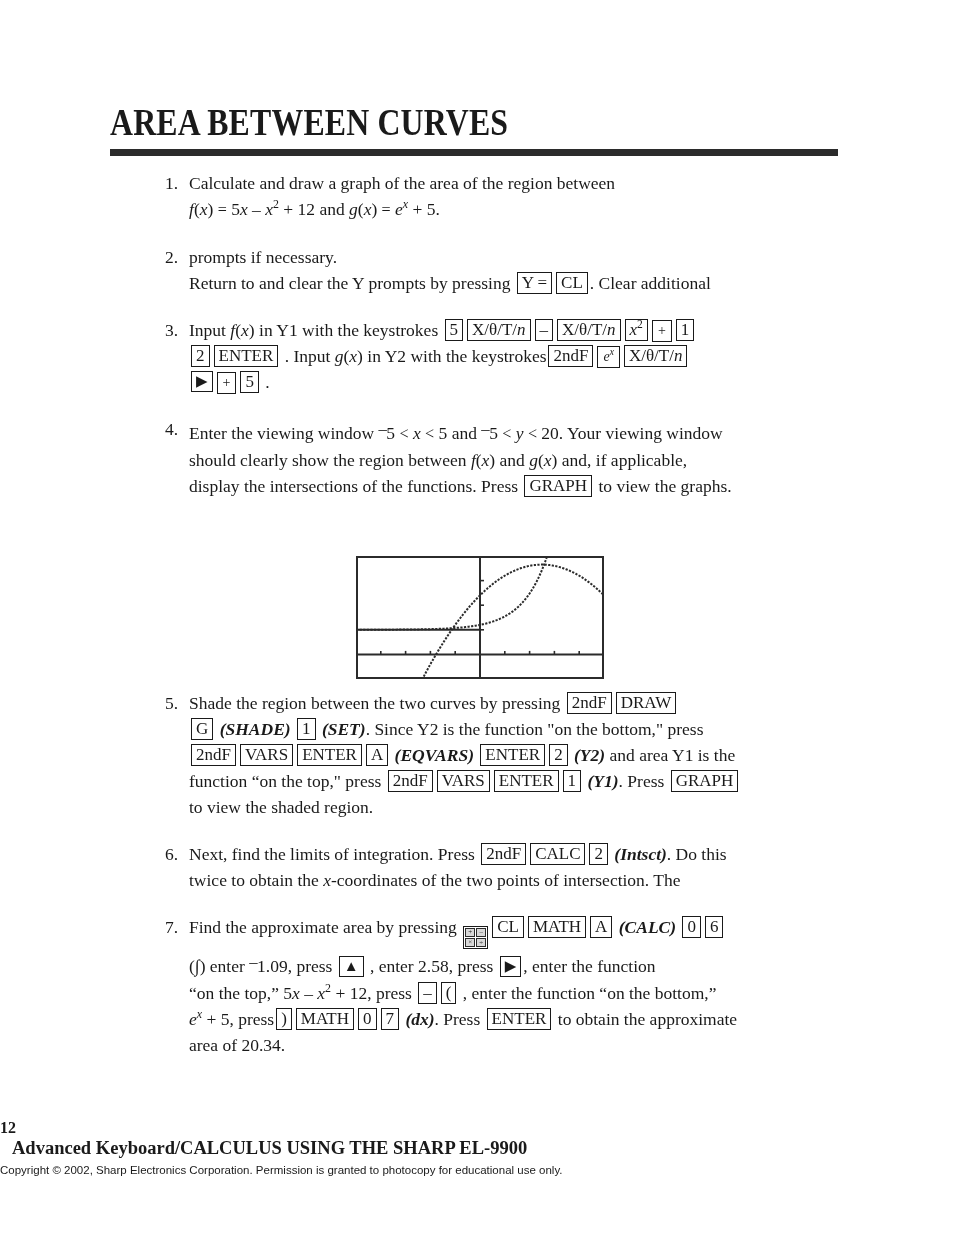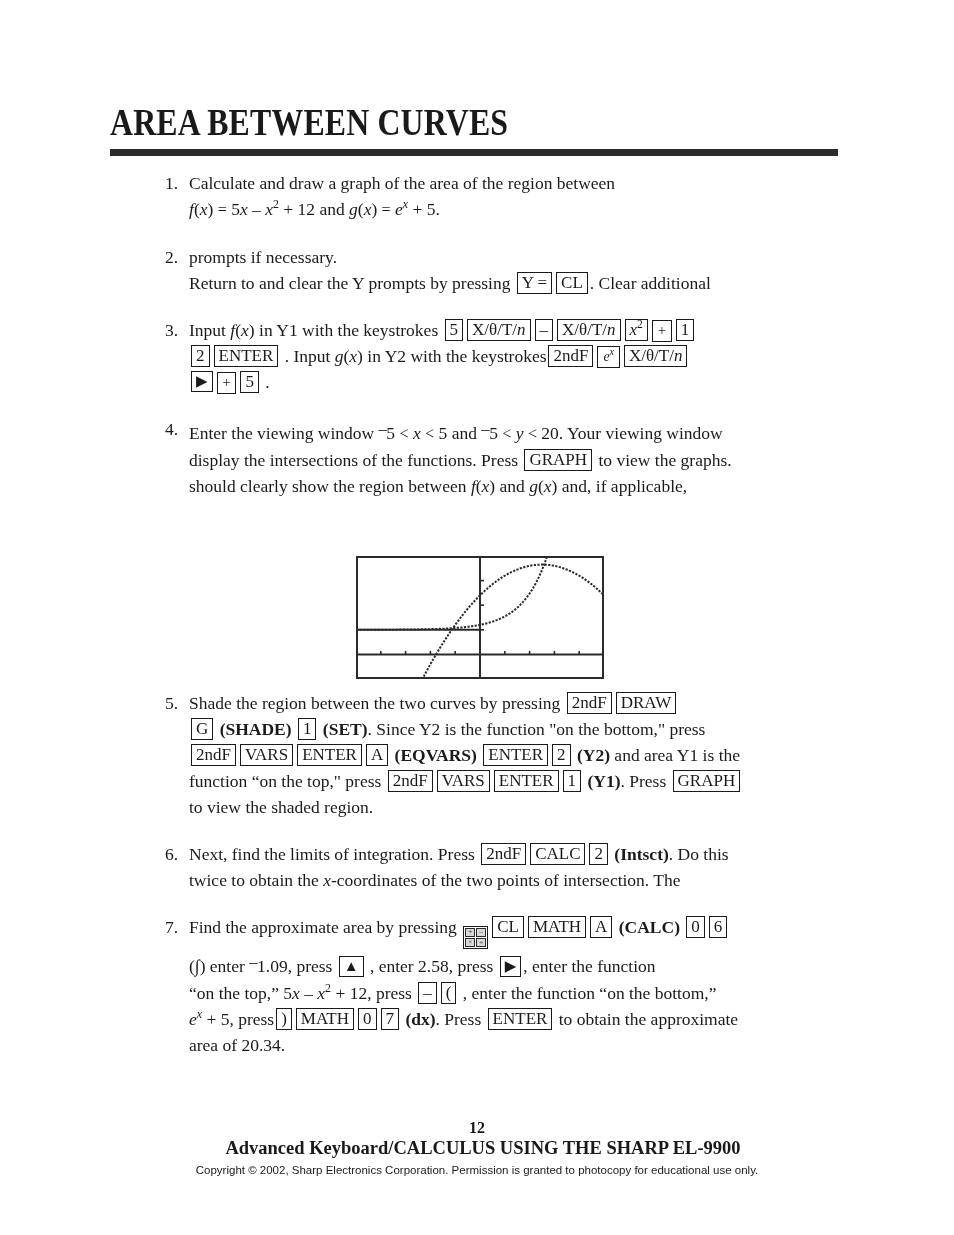--- a/index.html
+++ b/index.html
@@ -116,21 +116,21 @@
   .key.tri {
     padding: 0 4px;
     line-height: 19px;
   }
   .tri-glyph {
     display: inline-block;
     font-size: 15px;
     line-height: 19px;
     vertical-align: top;
   }
-  .bold { font-weight: bold; }
+  .bold { font-weight: bold; font-style: italic; }
 
   
   .key.menu-icon {
     padding: 1px;
     vertical-align: -1px;
   }
   .menu-grid {
     display: grid;
     grid-template-columns: 10px 10px;
     grid-template-rows: 9px 9px;
@@ -165,21 +165,20 @@
     position: absolute;
     left: 0; top: 0;
   }
 
   
   .footer {
     position: absolute;
     left: 0;
     top: 1118px;
     width: 954px;
-    text-align: center;
   }
   .page-num {
     font-size: 16px;
     font-weight: bold;
     line-height: 19px;
   }
   .footer-title {
     font-size: 18.5px;
     font-weight: bold;
     line-height: 23px;
@@ -222,22 +221,22 @@
         <div class="step-body">
           <span class="ln"><span>Input </span><i class="v">f</i><span>(</span><i class="v">x</i><span>) in Y1 with the keystrokes </span><span class="key">5</span><span class="key">X/θ/T/<i class="v">n</i></span><span class="key">–</span><span class="key">X/θ/T/<i class="v">n</i></span><span class="key"><i class="v">x</i><span class="sup">2</span></span><span class="key sm">+</span><span class="key">1</span></span>
           <span class="ln"><span class="key">2</span><span class="key">ENTER</span><span> .  Input </span><i class="v">g</i><span>(</span><i class="v">x</i><span>) in Y2 with the keystrokes</span><span class="key">2ndF</span><span class="key sm"><i class="v">e</i><span class="sup"><i class="v">x</i></span></span><span class="key">X/θ/T/<i class="v">n</i></span></span>
           <span class="ln"><span class="key tri"><span class="tri-glyph">▶</span></span><span class="key sm">+</span><span class="key">5</span><span> .</span></span>
         </div>
       </div>
       <div class="step">
         <span class="step-num">4.</span>
         <div class="step-body">
           <span class="ln"><span>Enter the viewing window </span><span class="neg">–</span><span>5 </span><span class="eq">&lt;</span><span> </span><i class="v">x</i><span> </span><span class="eq">&lt;</span><span> 5 and  </span><span class="neg">–</span><span>5 </span><span class="eq">&lt;</span><span> </span><i class="v">y</i><span> </span><span class="eq">&lt;</span><span> 20.  Your viewing window</span></span>
+          <span class="ln"><span>should clearly show the region between </span><i class="v">f</i><span>(</span><i class="v">x</i><span>) and </span><i class="v">g</i><span>(</span><i class="v">x</i><span>) and, if applicable,</span></span>
           <span class="ln"><span>display the intersections of the functions.  Press </span><span class="key">GRAPH</span><span> to view the graphs.</span></span>
-          <span class="ln"><span>should clearly show the region between </span><i class="v">f</i><span>(</span><i class="v">x</i><span>) and </span><i class="v">g</i><span>(</span><i class="v">x</i><span>) and, if applicable,</span></span>
         </div>
       </div>
       <div style="height: 170px;"></div>
       <div class="step">
         <span class="step-num">5.</span>
         <div class="step-body">
           <span class="ln"><span>Shade the region between the two curves by pressing </span><span class="key">2ndF</span><span class="key">DRAW</span></span>
           <span class="ln"><span class="key">G</span><span class="bold"> (SHADE) </span><span class="key">1</span><span class="bold"> (SET)</span><span>.  Since Y2 is the function "on the bottom," press</span></span>
           <span class="ln"><span class="key">2ndF</span><span class="key">VARS</span><span class="key">ENTER</span><span class="key">A</span><span class="bold"> (EQVARS) </span><span class="key">ENTER</span><span class="key">2</span><span class="bold"> (Y2) </span><span>and area Y1 is the</span></span>
           <span class="ln"><span>function “on the top," press </span><span class="key">2ndF</span><span class="key">VARS</span><span class="key">ENTER</span><span class="key">1</span><span class="bold"> (Y1)</span><span>.  Press </span><span class="key">GRAPH</span></span>

